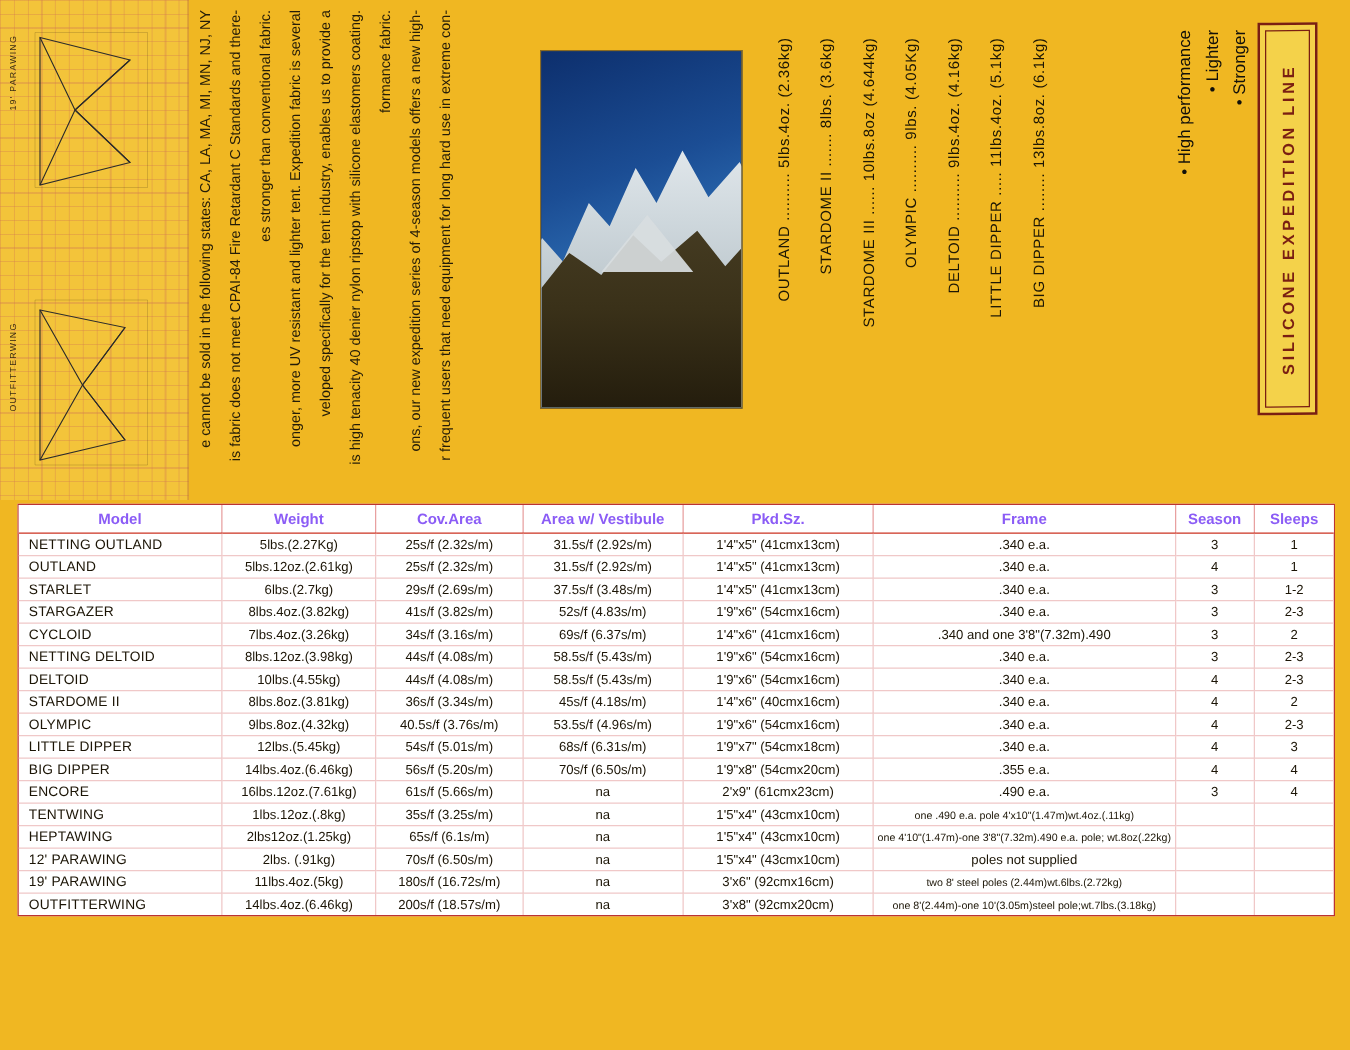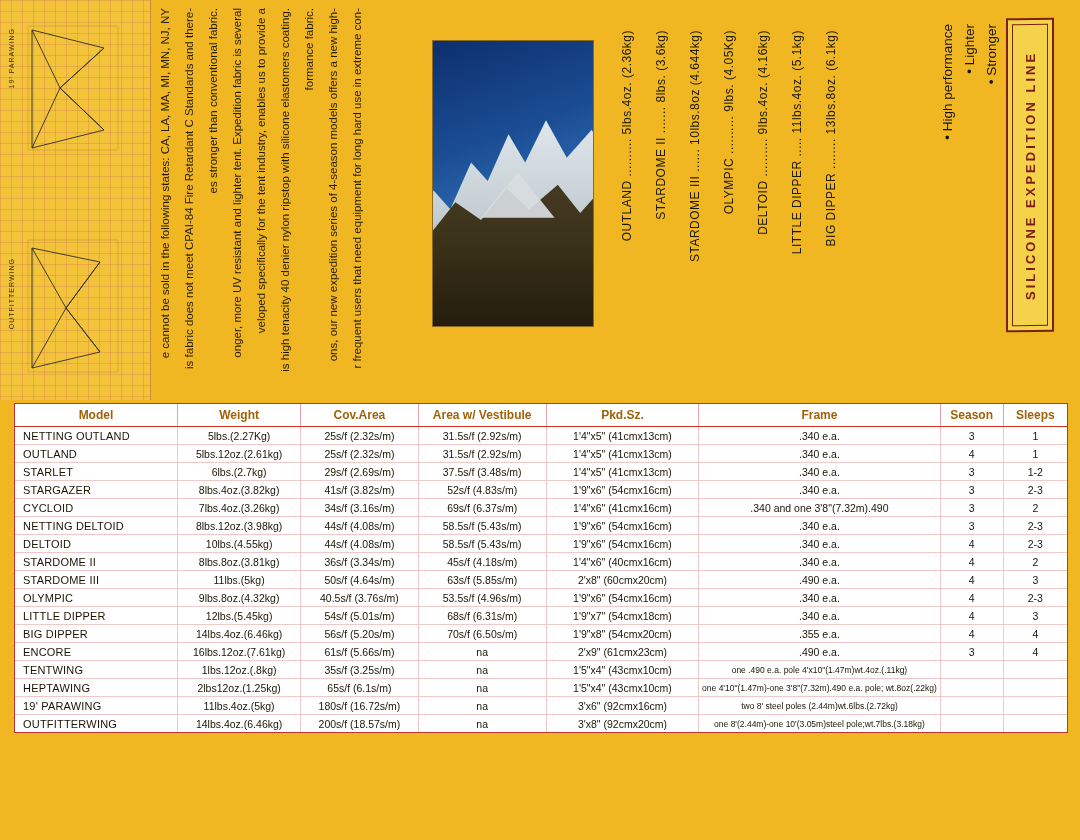--- a/index.html
+++ b/index.html
@@ -166,21 +166,21 @@
   }
   table {
     border-collapse: collapse;
     width: 100%;
     font-size: 10.5px;
     color: #1b1405;
   }
   thead th {
     font-size: 12px;
     font-weight: bold;
-    color: #a16207;
+    color: #8b5cf6;
     padding: 4px 2px;
     border-bottom: 1px solid #cc3322;
     border-right: 1px solid #e8a0a0;
     background: #fff;
     text-align: center;
   }
   thead th:last-child { border-right: none; }
   tbody td {
     padding: 2.5px 3px;
     border-bottom: 1px solid #f0c8c8;
@@ -360,30 +360,20 @@
           <td class="model">STARDOME II</td>
           <td>8lbs.8oz.(3.81kg)</td>
           <td>36s/f (3.34s/m)</td>
           <td>45s/f (4.18s/m)</td>
           <td>1'4"x6" (40cmx16cm)</td>
           <td>.340 e.a.</td>
           <td>4</td>
           <td>2</td>
         </tr>
         <tr>
-          <td class="model">STARDOME III</td>
-          <td>11lbs.(5kg)</td>
-          <td>50s/f (4.64s/m)</td>
-          <td>63s/f (5.85s/m)</td>
-          <td>2'x8" (60cmx20cm)</td>
-          <td>.490 e.a.</td>
-          <td>4</td>
-          <td>3</td>
-        </tr>
-        <tr>
           <td class="model">OLYMPIC</td>
           <td>9lbs.8oz.(4.32kg)</td>
           <td>40.5s/f (3.76s/m)</td>
           <td>53.5s/f (4.96s/m)</td>
           <td>1'9"x6" (54cmx16cm)</td>
           <td>.340 e.a.</td>
           <td>4</td>
           <td>2-3</td>
         </tr>
         <tr>
@@ -430,20 +420,30 @@
           <td class="model">HEPTAWING</td>
           <td>2lbs12oz.(1.25kg)</td>
           <td>65s/f (6.1s/m)</td>
           <td>na</td>
           <td>1'5"x4" (43cmx10cm)</td>
           <td class="frame-long">one 4'10"(1.47m)-one 3'8"(7.32m).490 e.a. pole; wt.8oz(.22kg)</td>
           <td></td>
           <td></td>
         </tr>
         <tr>
+          <td class="model">12' PARAWING</td>
+          <td>2lbs. (.91kg)</td>
+          <td>70s/f (6.50s/m)</td>
+          <td>na</td>
+          <td>1'5"x4" (43cmx10cm)</td>
+          <td>poles not supplied</td>
+          <td></td>
+          <td></td>
+        </tr>
+        <tr>
           <td class="model">19' PARAWING</td>
           <td>11lbs.4oz.(5kg)</td>
           <td>180s/f (16.72s/m)</td>
           <td>na</td>
           <td>3'x6" (92cmx16cm)</td>
           <td class="frame-long">two 8' steel poles (2.44m)wt.6lbs.(2.72kg)</td>
           <td></td>
           <td></td>
         </tr>
         <tr>

